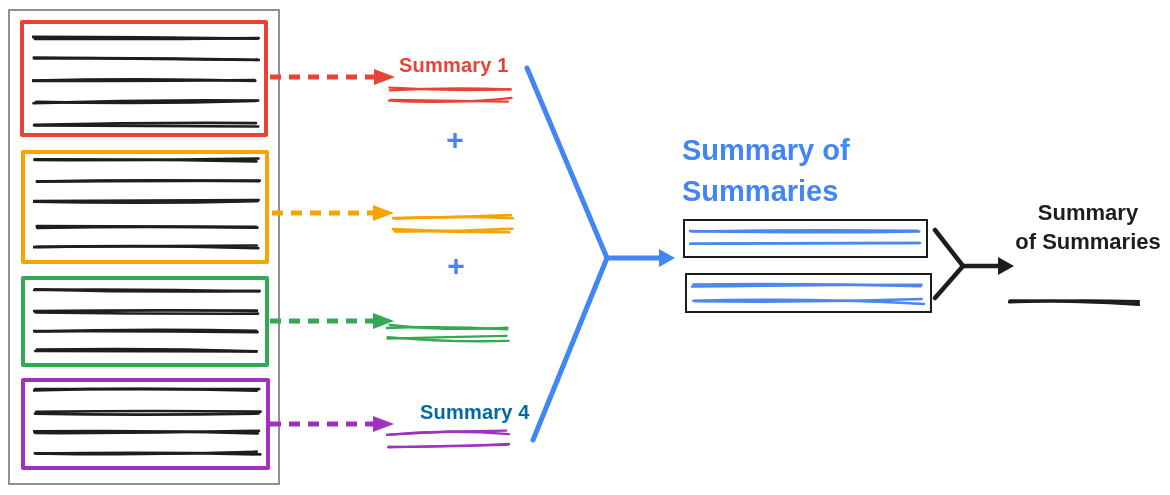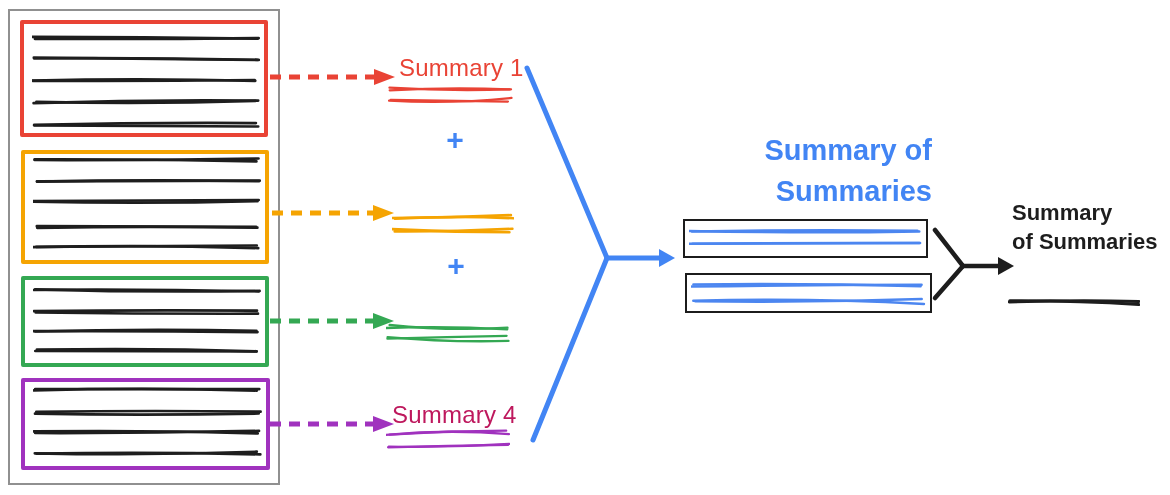--- a/index.html
+++ b/index.html
@@ -14,39 +14,39 @@
     border:2px solid #909090;box-sizing:border-box;background:#fff;
   }
   .doc-box{position:absolute;box-sizing:border-box;background:#fff;border-radius:2px;}
   .doc-box.c-red   {left:10px;top:9px;  width:248px;height:117px;border:4px solid #E94335;}
   .doc-box.c-orange{left:11px;top:139px;width:248px;height:114px;border:4px solid #F5A402;}
   .doc-box.c-green {left:11px;top:265px;width:248px;height:91px; border:4px solid #34A853;}
   .doc-box.c-purple{left:11px;top:367px;width:249px;height:92px; border:4px solid #A032BE;}
   
   .dash-arrow{width:130px;height:20px;overflow:visible;}
   
-  .s-label{position:absolute;font-size:24px;font-weight:400;letter-spacing:.2px;white-space:nowrap;}
+  .s-label{position:absolute;font-size:20px;font-weight:700;letter-spacing:.2px;white-space:nowrap;}
   .s1{left:399px;top:54px;color:#E94335;}
   .s2{left:401px;top:185px;color:#F5A402;}
   .s3{left:398px;top:298px;color:#34A853;}
-  .s4{left:392px;top:401px;color:#be185d;}
+  .s4{left:420px;top:401px;color:#0369a1;}
   .plus{position:absolute;width:30px;text-align:center;color:#4285F4;font-size:30px;font-weight:700;}
   .plus-1{left:440px;top:123px;}
   .plus-2{left:441px;top:249px;}
   
   .sos-title{
-    position:absolute;left:682px;top:130px;width:250px;text-align:right;
+    position:absolute;left:682px;top:130px;width:250px;text-align:left;
     color:#4285F4;font-size:29px;font-weight:700;line-height:41px;
   }
   .sum-box{position:absolute;box-sizing:border-box;border:2px solid #1c1c1c;background:#fff;}
   .sum-box.a{left:683px;top:219px;width:245px;height:39px;}
   .sum-box.b{left:685px;top:273px;width:247px;height:40px;}
   
   .final-label{
-    position:absolute;left:1012px;top:198px;width:152px;text-align:left;
+    position:absolute;left:1012px;top:198px;width:152px;text-align:center;
     font-size:22px;font-weight:600;line-height:29px;color:#1d1d1d;
   }
   .final-label span{display:block;}
 </style>
 </head>
 <body>
 
 <div class="canvas">
 
   <div class="doc-stack">

